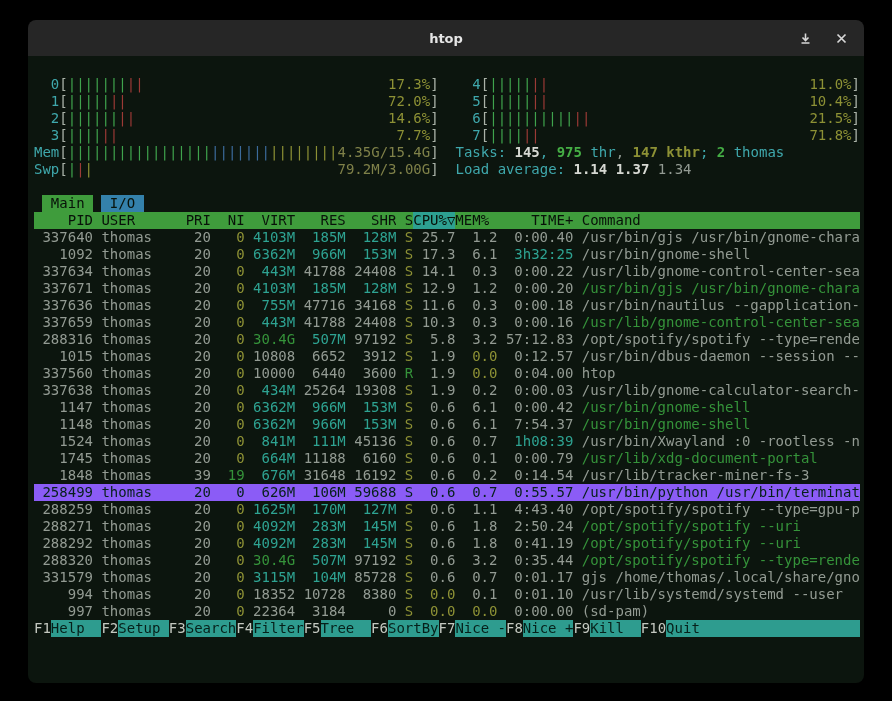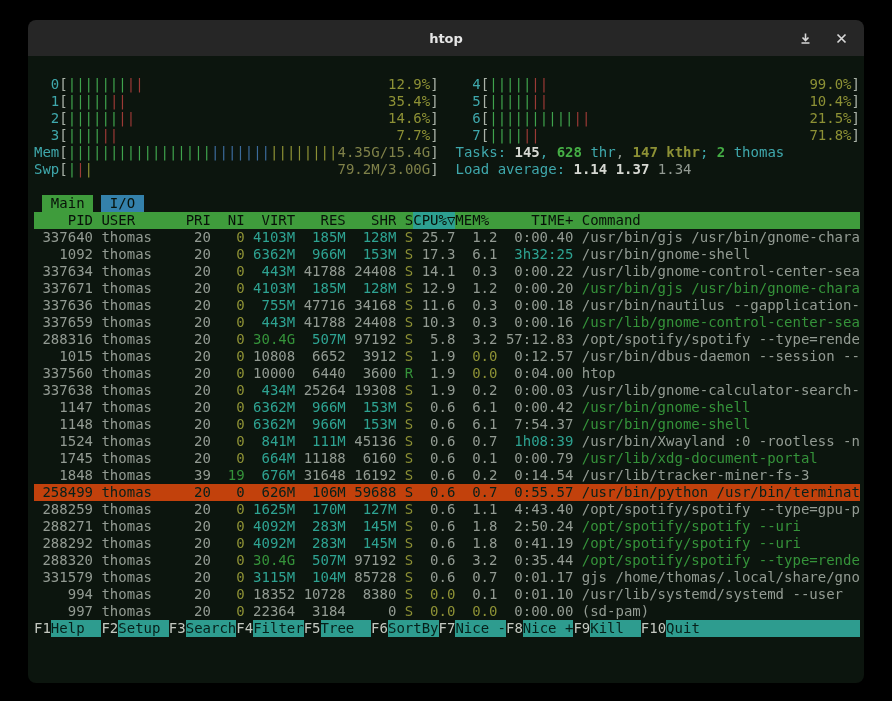--- a/index.html
+++ b/index.html
@@ -36,21 +36,21 @@
   
   .tabsrow{height:17px;line-height:17px;white-space:pre;display:flex;align-items:flex-end;}
   .tab{padding:0 1ch;color:#081209;}
   .tab-main{background:#3f9c3c;margin-left:1ch;}
   .tab-io{background:#3481ab;margin-left:1ch;}
   
   .phead{height:17px;line-height:17px;display:flex;white-space:pre;background:#3f9c3c;
          color:#081209;overflow:hidden;}
   .phead .sortcol{background:#2da091;}
   .prow{height:17px;line-height:17px;display:flex;white-space:pre;overflow:hidden;}
-  .prow.sel{background:#c2410c;}
+  .prow.sel{background:#8b5cf6;}
   .prow.sel span{color:#06201a !important;font-weight:normal;}
   .cell{display:inline-block;overflow:hidden;flex:0 0 auto;}
   
   .fnbar{height:17px;line-height:17px;display:flex;white-space:pre;overflow:hidden;margin-top:0;}
   .fnkey{color:#c4c8c0;flex:0 0 auto;}
   .fnlabel{background:#2e9c8f;color:#06201a;flex:0 0 6ch;overflow:hidden;}
   .fnlabel.last{flex:1 1 auto;}
 </style>
 </head>
 <body>
@@ -69,33 +69,33 @@
         <div class="tb-btn">
           <svg width="11" height="11" viewBox="0 0 11 11">
             <path d="M1.5 1.5l8 8M9.5 1.5l-8 8" stroke="#d8d8d8" stroke-width="1.7"></path>
           </svg>
         </div>
       </div>
     </div>
     <div class="term">
       <div class="meters">
         <div id="mcol-left">
-            <div class="mrow"><span class="mlabel">0</span><span class="br">[</span><span class="marea"><span class="mbars"><span class="bar-green">|||||||</span><span class="bar-red">||</span></span><span class="mval olive">12.9%</span></span><span class="br">]</span></div>
-            <div class="mrow"><span class="mlabel">1</span><span class="br">[</span><span class="marea"><span class="mbars"><span class="bar-green">|||||</span><span class="bar-red">||</span></span><span class="mval olive">35.4%</span></span><span class="br">]</span></div>
+            <div class="mrow"><span class="mlabel">0</span><span class="br">[</span><span class="marea"><span class="mbars"><span class="bar-green">|||||||</span><span class="bar-red">||</span></span><span class="mval olive">17.3%</span></span><span class="br">]</span></div>
+            <div class="mrow"><span class="mlabel">1</span><span class="br">[</span><span class="marea"><span class="mbars"><span class="bar-green">|||||</span><span class="bar-red">||</span></span><span class="mval olive">72.0%</span></span><span class="br">]</span></div>
             <div class="mrow"><span class="mlabel">2</span><span class="br">[</span><span class="marea"><span class="mbars"><span class="bar-green">||||||</span><span class="bar-red">||</span></span><span class="mval olive">14.6%</span></span><span class="br">]</span></div>
             <div class="mrow"><span class="mlabel">3</span><span class="br">[</span><span class="marea"><span class="mbars"><span class="bar-green">||||</span><span class="bar-red">||</span></span><span class="mval olive">7.7%</span></span><span class="br">]</span></div>
             <div class="mrow"><span class="mlabel">Mem</span><span class="br">[</span><span class="marea"><span class="mbars"><span class="bar-green">|||||||||||||||||</span><span class="bar-blue">|||||||</span><span class="bar-yellow">||||||||</span></span><span class="mval olive-dim">4.35G/15.4G</span></span><span class="br">]</span></div>
             <div class="mrow"><span class="mlabel">Swp</span><span class="br">[</span><span class="marea"><span class="mbars"><span class="bar-green">|</span><span class="bar-red">|</span><span class="bar-yellow">|</span></span><span class="mval olive-dim">79.2M/3.00G</span></span><span class="br">]</span></div>
           </div>
         <div id="mcol-right">
-            <div class="mrow"><span class="mlabel">4</span><span class="br">[</span><span class="marea"><span class="mbars"><span class="bar-green">|||||</span><span class="bar-red">||</span></span><span class="mval olive">99.0%</span></span><span class="br">]</span></div>
+            <div class="mrow"><span class="mlabel">4</span><span class="br">[</span><span class="marea"><span class="mbars"><span class="bar-green">|||||</span><span class="bar-red">||</span></span><span class="mval olive">11.0%</span></span><span class="br">]</span></div>
             <div class="mrow"><span class="mlabel">5</span><span class="br">[</span><span class="marea"><span class="mbars"><span class="bar-green">|||||</span><span class="bar-red">||</span></span><span class="mval olive">10.4%</span></span><span class="br">]</span></div>
             <div class="mrow"><span class="mlabel">6</span><span class="br">[</span><span class="marea"><span class="mbars"><span class="bar-green">||||||||||</span><span class="bar-red">||</span></span><span class="mval olive">21.5%</span></span><span class="br">]</span></div>
             <div class="mrow"><span class="mlabel">7</span><span class="br">[</span><span class="marea"><span class="mbars"><span class="bar-green">||||</span><span class="bar-red">||</span></span><span class="mval olive">71.8%</span></span><span class="br">]</span></div>
-            <div class="srow"><span class="cyan">Tasks: </span><span class="white-b">145</span><span class="cyan">, </span><span class="green-b">628</span><span class="cyan"> thr</span><span>, </span><span class="olive-b">147 kthr</span><span class="cyan">; </span><span class="green-b">2</span><span class="cyan"> thomas</span></div>
+            <div class="srow"><span class="cyan">Tasks: </span><span class="white-b">145</span><span class="cyan">, </span><span class="green-b">975</span><span class="cyan"> thr</span><span>, </span><span class="olive-b">147 kthr</span><span class="cyan">; </span><span class="green-b">2</span><span class="cyan"> thomas</span></div>
             <div class="srow"><span class="cyan">Load average: </span><span class="white-b">1.14 </span><span class="white-b">1.37 </span><span>1.34</span></div>
           </div>
       </div>
       <div class="blank"></div>
       <div class="tabsrow" id="tabsrow"><span class="tab tab-main">Main</span><span class="tab tab-io">I/O</span></div>
       <div class="phead" id="phead"><span class="cell" style="width: 7ch; text-align: right;">PID</span><span class="cell" style="width: 9ch; text-align: left; margin-left: 1ch;">USER</span><span class="cell" style="width: 4ch; text-align: right;">PRI</span><span class="cell" style="width: 4ch; text-align: right;">NI</span><span class="cell" style="width: 6ch; text-align: right;">VIRT</span><span class="cell" style="width: 6ch; text-align: right;">RES</span><span class="cell" style="width: 6ch; text-align: right;">SHR</span><span class="cell" style="width: 2ch; text-align: right;">S</span><span class="cell sortcol" style="width: 5ch; text-align: right;">CPU%▽</span><span class="cell" style="width: 5ch; text-align: left;">MEM%</span><span class="cell" style="width: 9ch; text-align: right;">TIME+</span><span class="cell" style="flex: 1 1 auto; text-align: left; margin-left: 1ch;">Command</span></div>
       <div id="prows">
           <div class="prow"><span class="cell " style="width: 7ch; text-align: right;">337640</span><span class="cell " style="width: 9ch; text-align: left; margin-left: 1ch;">thomas</span><span class="cell " style="width: 4ch; text-align: right;">20</span><span class="cell olive" style="width: 4ch; text-align: right;">0</span><span class="cell teal" style="width: 6ch; text-align: right;">4103M</span><span class="cell teal" style="width: 6ch; text-align: right;">185M</span><span class="cell teal" style="width: 6ch; text-align: right;">128M</span><span class="cell olive" style="width: 2ch; text-align: right;">S</span><span class="cell " style="width: 5ch; text-align: right;">25.7</span><span class="cell " style="width: 5ch; text-align: right;">1.2</span><span class="cell " style="width: 9ch; text-align: right;">0:00.40</span><span class="cell " style="text-align: left; margin-left: 1ch;">/usr/bin/gjs /usr/bin/gnome-character</span></div>
           <div class="prow"><span class="cell " style="width: 7ch; text-align: right;">1092</span><span class="cell " style="width: 9ch; text-align: left; margin-left: 1ch;">thomas</span><span class="cell " style="width: 4ch; text-align: right;">20</span><span class="cell olive" style="width: 4ch; text-align: right;">0</span><span class="cell teal" style="width: 6ch; text-align: right;">6362M</span><span class="cell teal" style="width: 6ch; text-align: right;">966M</span><span class="cell teal" style="width: 6ch; text-align: right;">153M</span><span class="cell olive" style="width: 2ch; text-align: right;">S</span><span class="cell " style="width: 5ch; text-align: right;">17.3</span><span class="cell " style="width: 5ch; text-align: right;">6.1</span><span class="cell teal" style="width: 9ch; text-align: right;">3h32:25</span><span class="cell " style="text-align: left; margin-left: 1ch;">/usr/bin/gnome-shell</span></div>
           <div class="prow"><span class="cell " style="width: 7ch; text-align: right;">337634</span><span class="cell " style="width: 9ch; text-align: left; margin-left: 1ch;">thomas</span><span class="cell " style="width: 4ch; text-align: right;">20</span><span class="cell olive" style="width: 4ch; text-align: right;">0</span><span class="cell teal" style="width: 6ch; text-align: right;">443M</span><span class="cell " style="width: 6ch; text-align: right;">41788</span><span class="cell " style="width: 6ch; text-align: right;">24408</span><span class="cell olive" style="width: 2ch; text-align: right;">S</span><span class="cell " style="width: 5ch; text-align: right;">14.1</span><span class="cell " style="width: 5ch; text-align: right;">0.3</span><span class="cell " style="width: 9ch; text-align: right;">0:00.22</span><span class="cell " style="text-align: left; margin-left: 1ch;">/usr/lib/gnome-control-center-search-</span></div>

